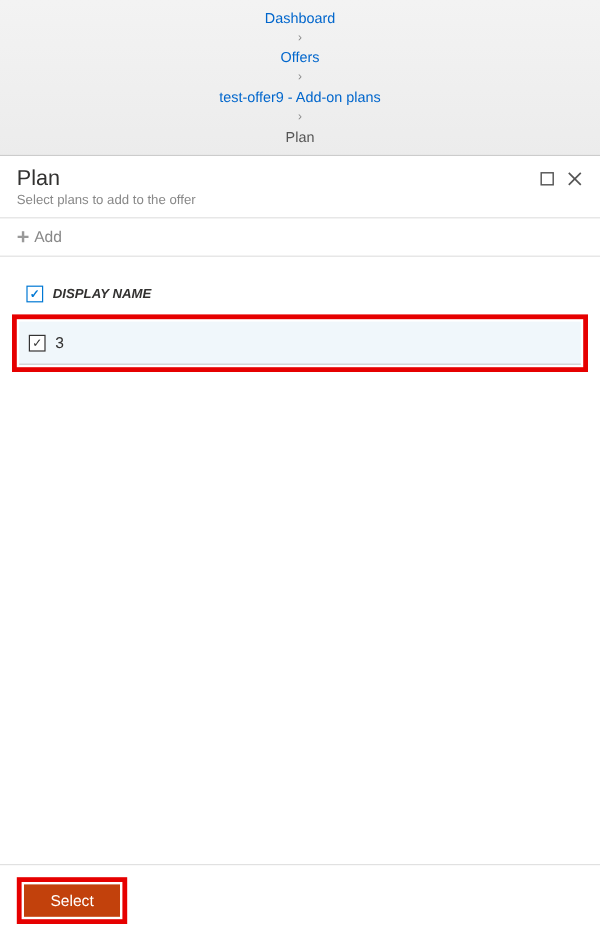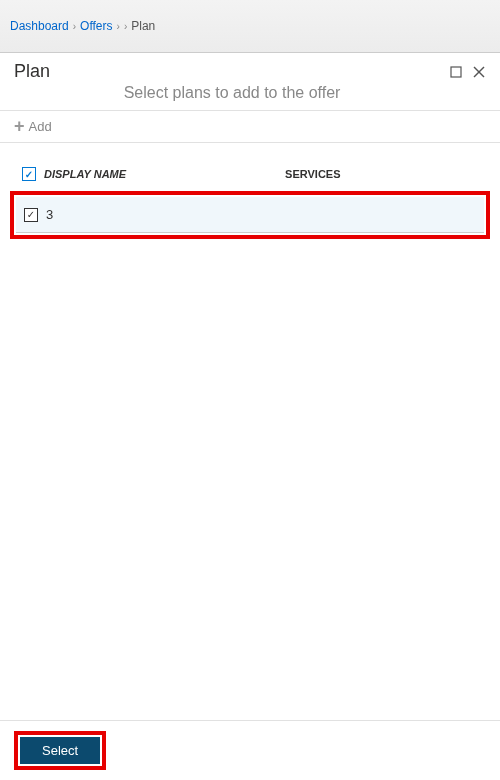--- a/index.html
+++ b/index.html
@@ -9,38 +9,39 @@
       color: #323130;
       background: #fff;
       width: 500px;
       height: 780px;
       position: relative;
       overflow: hidden;
     }
     .breadcrumb {
       background: linear-gradient(#f3f3f3, #ececec);
       border-bottom: 1px solid #ccc;
-      padding: 19px 10px;
+      padding: 8px 10px;
       font-size: 12px;
       display: flex;
       align-items: center;
       gap: 4px;
+      flex-direction: column;
     }
     .breadcrumb a { color: #0066cc; text-decoration: none; cursor: pointer; }
     .breadcrumb .sep { color: #888; font-size: 10px; }
     .breadcrumb .current { color: #555; }
     .header {
       padding: 8px 14px 8px 14px;
       border-bottom: 1px solid #e1e1e1;
       display: flex;
       align-items: flex-start;
     }
     .header-left { flex: 1; }
     .header h1 { font-size: 18px; font-weight: 400; color: #323130; }
-    .header .subtitle { font-size: 16px; color: #888; margin-top: 2px; text-align: center; }
+    .header .subtitle { font-size: 11px; color: #888; margin-top: 2px; }
     .header-icons { display: flex; gap: 10px; align-items: center; margin-top: 4px; }
     .header-icons span { cursor: pointer; color: #555; }
     .toolbar {
       padding: 8px 14px;
       border-bottom: 1px solid #e1e1e1;
       display: flex;
       align-items: center;
       gap: 4px;
       color: #888;
       font-size: 13px;
@@ -90,37 +91,38 @@
       bottom: 0; left: 0; right: 0;
       border-top: 1px solid #e1e1e1;
       padding: 10px 14px;
     }
     .highlight-btn {
       border: 4px solid #e60000;
       display: inline-block;
       padding: 2px;
     }
     .select-btn {
-      background: #0c4a6e;
+      background: #c2410c;
       color: #fff;
       border: none;
       padding: 6px 22px;
       font-size: 13px;
       cursor: pointer;
     }
     .x-icon svg, .max-icon svg { display: block; }
   </style>
 </head>
 <body>
 
 <div class="breadcrumb">
   <a>Dashboard</a>
   <span class="sep">›</span>
   <a>Offers</a>
   <span class="sep">›</span>
+  <a>test-offer9 - Add-on plans</a>
   <span class="sep">›</span>
   <span class="current">Plan</span>
 </div>
 
 <div class="header">
   <div class="header-left">
     <h1>Plan</h1>
     <div class="subtitle">Select plans to add to the offer</div>
   </div>
   <div class="header-icons">
@@ -142,21 +144,20 @@
   <span class="plus">+</span>
   <span>Add</span>
 </div>
 
 <div class="table">
   <div class="thead">
     <div class="cell-check">
       <span class="checkbox">✓</span>
     </div>
     <div class="cell-name">DISPLAY NAME</div>
-    <div class="cell-services">SERVICES</div>
   </div>
 </div>
 
 <div class="highlight-row">
   <div class="row">
     <div class="cell-check">
       <span class="checkbox black">✓</span>
     </div>
     <div class="cell-services">3</div>
   </div>

